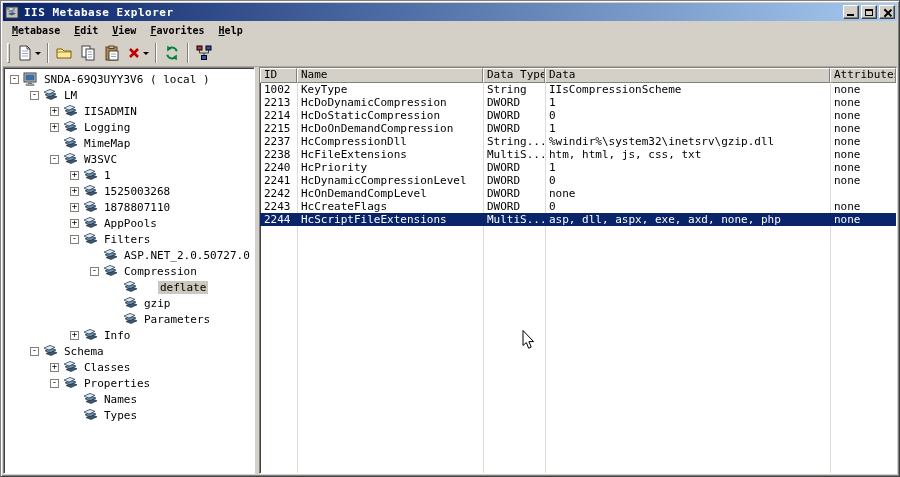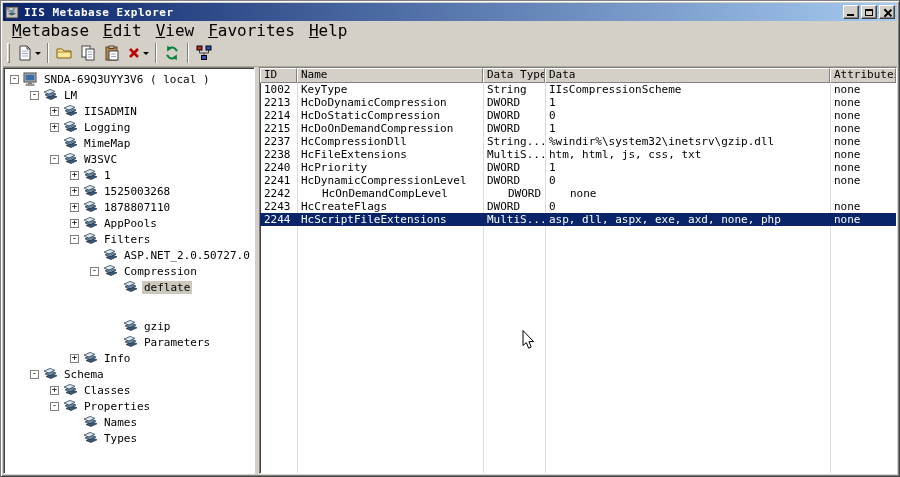--- a/index.html
+++ b/index.html
@@ -39,21 +39,21 @@
   }
   .glyph-min { position: absolute; left: 3px; bottom: 2px; width: 7px; height: 2px; background: #000; }
   .glyph-max { width: 8px; height: 7px; border: 1px solid #000; border-top-width: 2px; }
   .glyph-close { position: relative; width: 9px; height: 9px; }
   .glyph-close::before, .glyph-close::after {
     content: ''; position: absolute; left: 4px; top: 0; width: 1.6px; height: 10px; background: #000;
   }
   .glyph-close::before { transform: rotate(45deg); }
   .glyph-close::after  { transform: rotate(-45deg); }
   
-  .menubar { height: 19px; display: flex; align-items: center; font-size: 16px; padding-left: 2px; color: #000; }
+  .menubar { height: 19px; display: flex; align-items: center; font-size: 10px; padding-left: 2px; color: #000; font-weight: bold; }
   .menu-item { padding: 2px 7px; white-space: nowrap; }
   .menu-item u { text-decoration: underline; }
   
   .toolbar {
     height: 27px; display: flex; align-items: center; padding: 1px 3px;
     border-bottom: 1px solid #aca899;
   }
   .tb-grip { width: 3px; height: 20px; margin: 0 4px 0 1px;
     border: 1px solid; border-color: #fff #808080 #808080 #fff; }
   .tb-button { height: 22px; min-width: 24px; padding: 0 2px; display: flex; align-items: center; justify-content: center;
@@ -76,21 +76,21 @@
   .tree-row { height: 16px; display: flex; align-items: center; white-space: nowrap; }
   .expander {
     width: 9px; height: 9px; flex: none; margin-right: 4px;
     border: 1px solid #848078; background: #fff;
     display: flex; align-items: center; justify-content: center;
     font-size: 9px; line-height: 7px; padding-bottom: 1px; color: #000;
   }
   .tree-spacer { width: 13px; flex: none; }
   .tree-icon { width: 16px; height: 14px; flex: none; margin-right: 3px; display: inline-flex; align-items: center; }
   .tree-label { padding: 0 2px; text-align: center; }
-  .tree-label.sel { background: #ccc8bc; }
+  .tree-label.sel { background: #ccc8bc; margin-left: 16px; }
   
   .list-pane {
     flex: 1; position: relative; background: #fff;
     border: 1px solid; border-color: #808080 #fff #fff #808080;
     box-shadow: inset 1px 1px 0 #404040;
     overflow: hidden;
     font-size: 11px;
   }
   .list-header { display: flex; height: 15px; position: relative; z-index: 3; }
   .hcell {
@@ -350,21 +350,21 @@
           <div class="tree-spacer"></div>
           <span class="tree-icon">
             <svg width="16" height="14" viewBox="0 0 16 14">
               <polygon points="3,9.5 9,6.8 14,8.8 8,11.5" fill="#3a5a7a" stroke="#1c2c3c" stroke-width="0.7"></polygon>
               <polygon points="2,6.8 8,4.1 13,6.1 7,8.8" fill="#6e8eac" stroke="#1c2c3c" stroke-width="0.7"></polygon>
               <polygon points="1,4.1 7,1.4 12,3.4 6,6.1" fill="#d8e8f4" stroke="#1c2c3c" stroke-width="0.7"></polygon>
             </svg>
           </span>
           <span class="tree-label sel">deflate</span>
         </div>
-        <div class="tree-row" style="padding-left: 106px; margin-top: 23px;">
+        <div class="tree-row" style="padding-left: 106px;">
           <div class="tree-spacer"></div>
           <span class="tree-icon">
             <svg width="16" height="14" viewBox="0 0 16 14">
               <polygon points="3,9.5 9,6.8 14,8.8 8,11.5" fill="#3a5a7a" stroke="#1c2c3c" stroke-width="0.7"></polygon>
               <polygon points="2,6.8 8,4.1 13,6.1 7,8.8" fill="#6e8eac" stroke="#1c2c3c" stroke-width="0.7"></polygon>
               <polygon points="1,4.1 7,1.4 12,3.4 6,6.1" fill="#d8e8f4" stroke="#1c2c3c" stroke-width="0.7"></polygon>
             </svg>
           </span>
           <span class="tree-label">gzip</span>
         </div>
@@ -507,21 +507,21 @@
           </div>
           <div class="lrow">
             <div class="lcell" style="width: 37px;">2241</div>
             <div class="lcell" style="width: 186px;">HcDynamicCompressionLevel</div>
             <div class="lcell" style="width: 62px;">DWORD</div>
             <div class="lcell" style="width: 285px;">0</div>
             <div class="lcell" style="flex: 1 1 0%;">none</div>
           </div>
           <div class="lrow">
             <div class="lcell" style="width: 37px;">2242</div>
-            <div class="lcell" style="width: 186px; margin-left: 21px;">HcOnDemandCompLevel</div>
+            <div class="lcell" style="width: 186px;">HcOnDemandCompLevel</div>
             <div class="lcell" style="width: 62px;">DWORD</div>
             <div class="lcell" style="flex: 1 1 0%;">none</div>
           </div>
           <div class="lrow">
             <div class="lcell" style="width: 37px;">2243</div>
             <div class="lcell" style="width: 186px;">HcCreateFlags</div>
             <div class="lcell" style="width: 62px;">DWORD</div>
             <div class="lcell" style="width: 285px;">0</div>
             <div class="lcell" style="flex: 1 1 0%;">none</div>
           </div>

